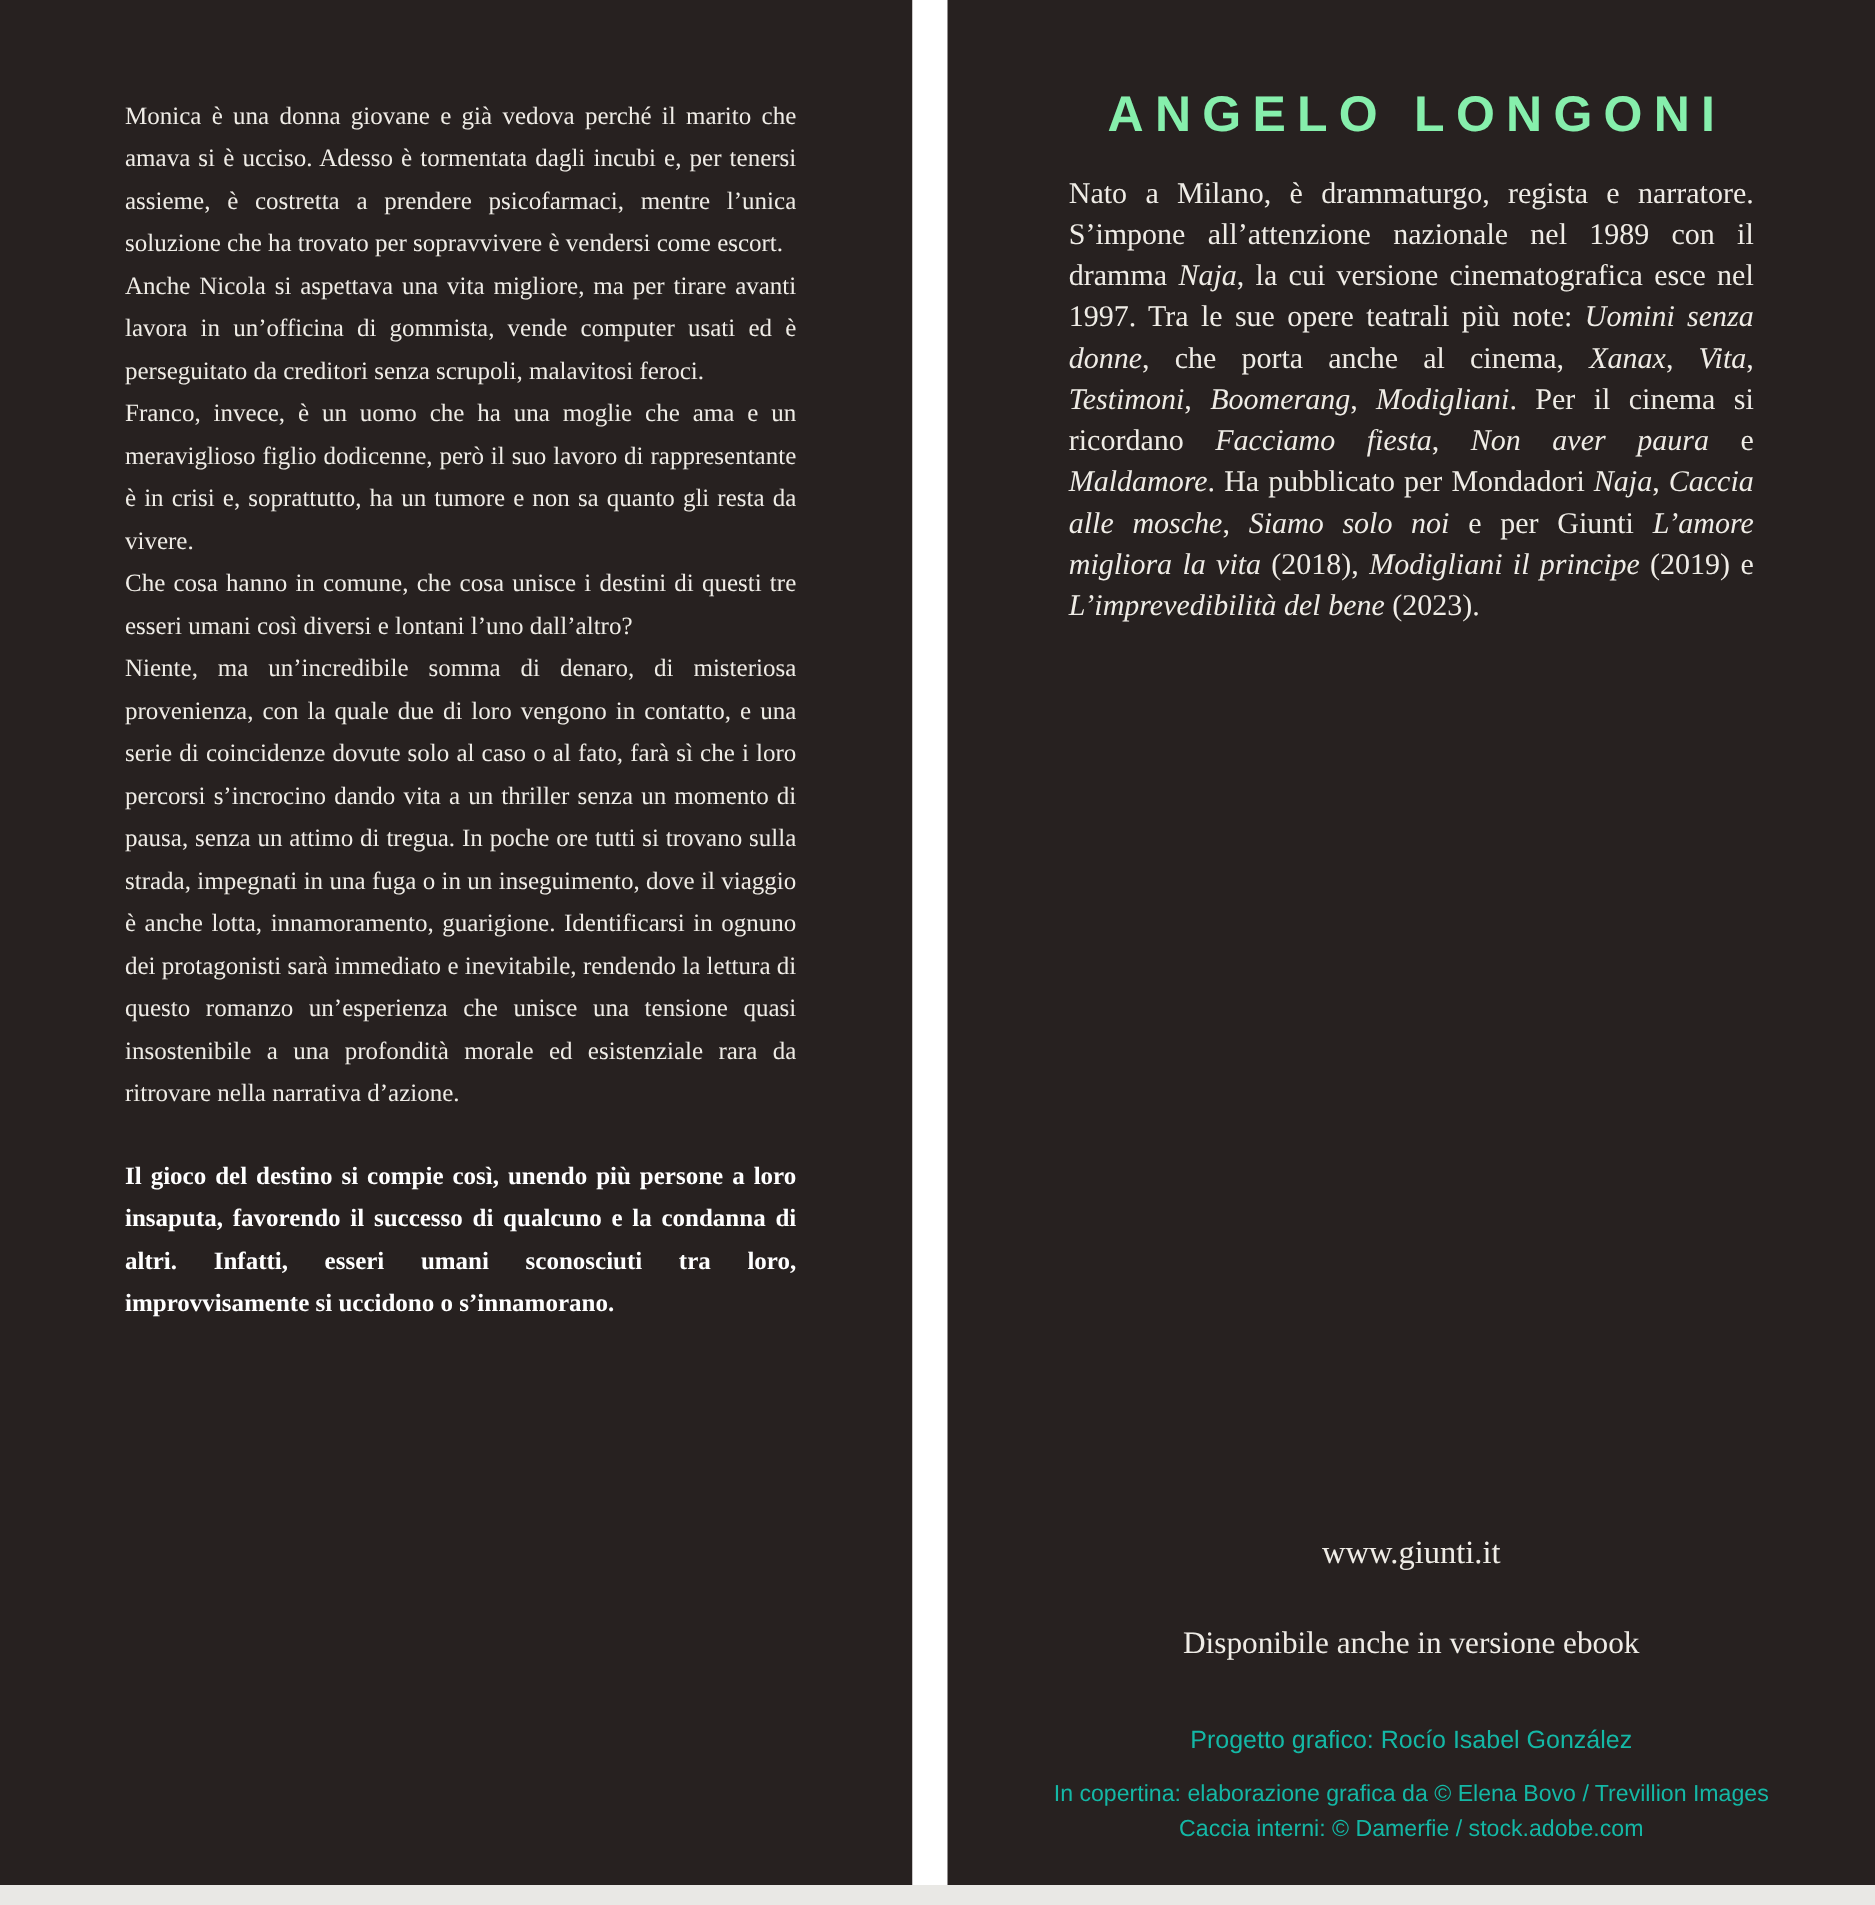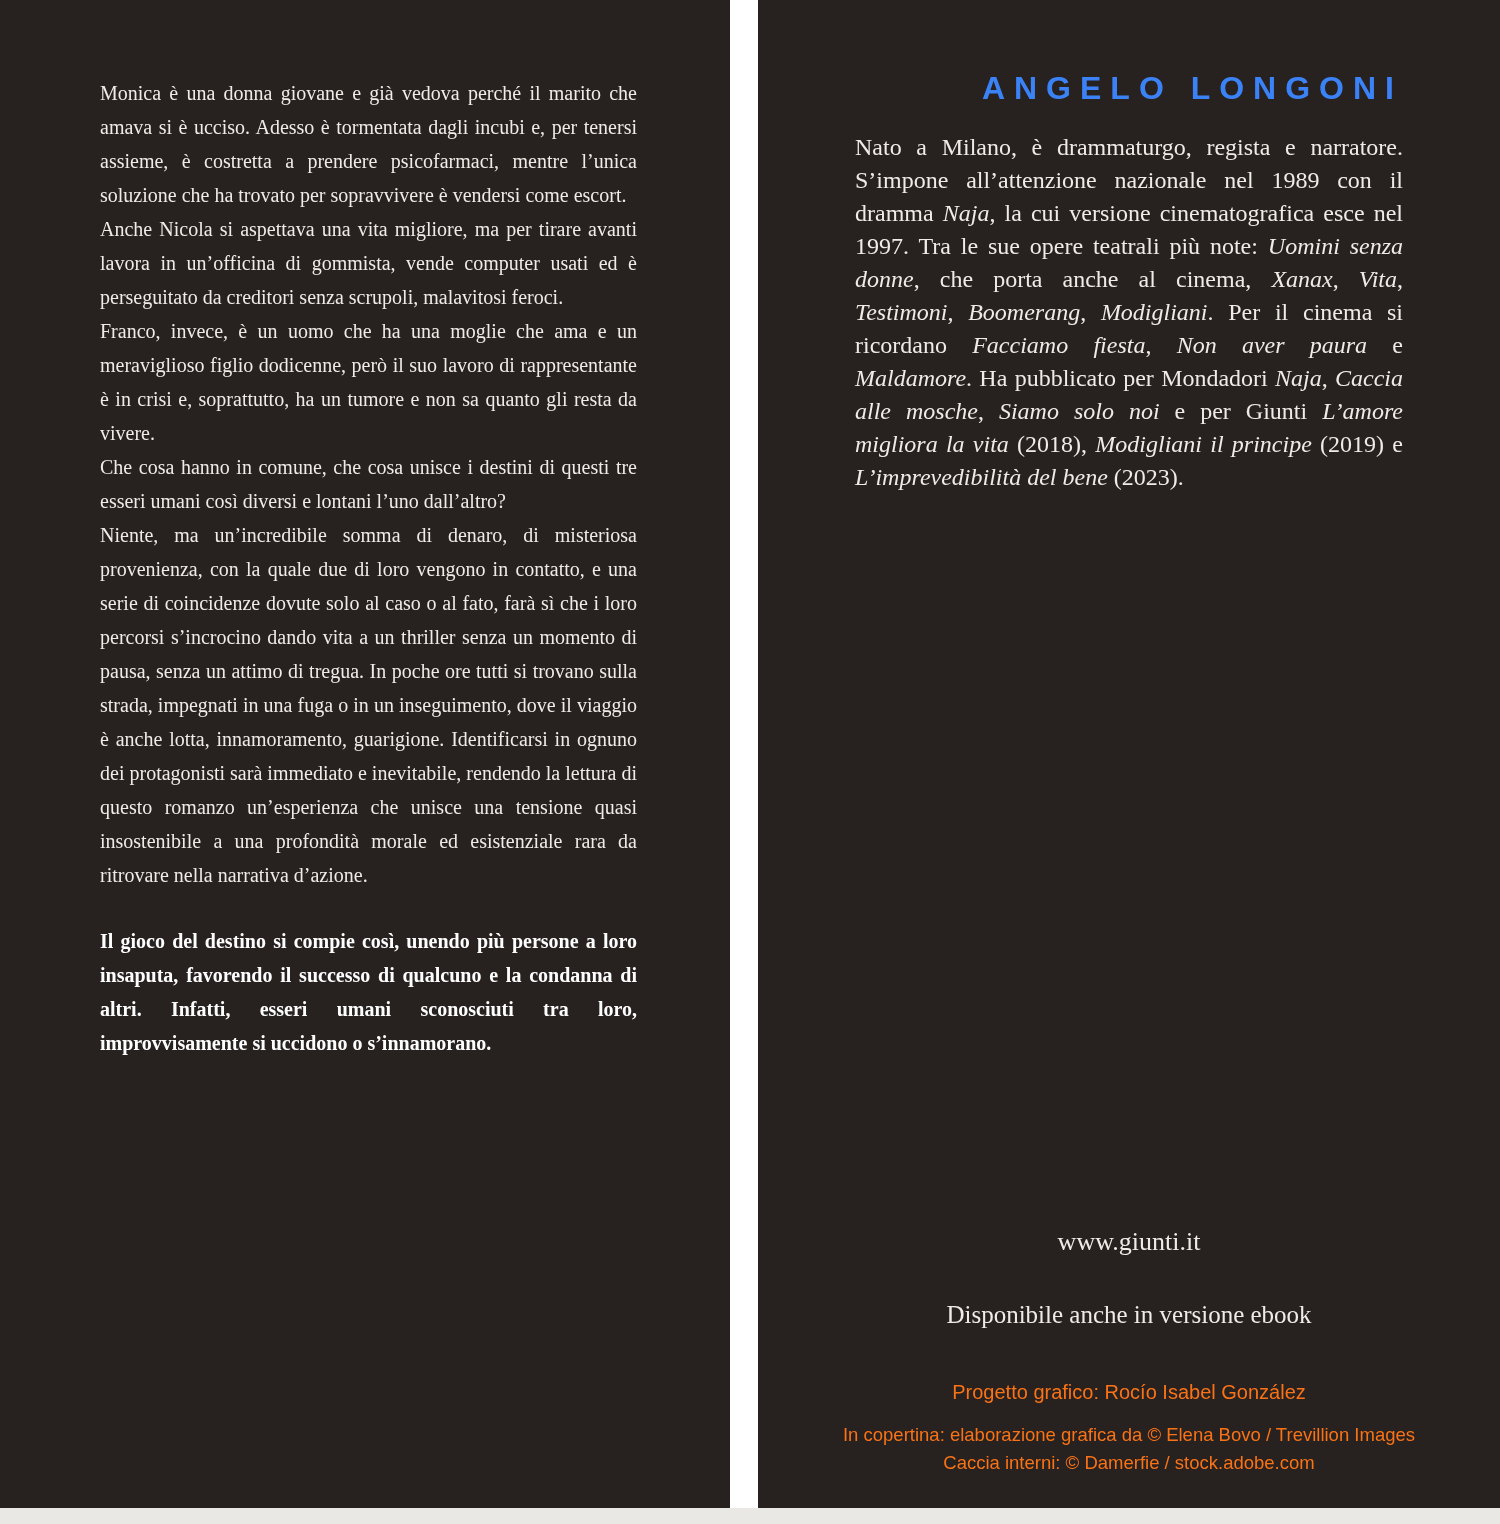--- a/index.html
+++ b/index.html
@@ -51,27 +51,27 @@
     hyphens: auto;
     -webkit-hyphens: auto;
   }
   .flap-text p.closing {
     margin-top: 32px;
     font-weight: 700;
     color: #ffffff;
   }
   .author-name {
     margin: 70px 0 0 0;
-    text-align: right;
+    text-align: center;
     font-family: "Liberation Sans", sans-serif;
-    font-size: 32px;
+    font-size: 40px;
     font-weight: 600;
     letter-spacing: 9px;
     text-indent: 9px;
-    color: #3b82f6;
+    color: #86efac;
   }
   .bio {
     margin: 24px 0 0 0;
     font-size: 24px;
     line-height: 33px;
     text-align: justify;
     hyphens: auto;
     -webkit-hyphens: auto;
   }
   .bio .it { font-style: italic; }
@@ -87,21 +87,21 @@
     font-size: 26px;
     margin-bottom: 44px !important;
   }
   .ebook {
     font-size: 25px;
     margin-bottom: 52px !important;
   }
   .credit {
     font-family: "Liberation Sans", sans-serif;
     font-size: 20px;
-    color: #f97316;
+    color: #14b8a6;
     margin-bottom: 18px !important;
   }
   .credit.small {
     font-size: 18.5px;
     line-height: 26px;
     margin-bottom: 2px !important;
   }
   .bottom-edge {
     position: absolute;
     left: 0;

